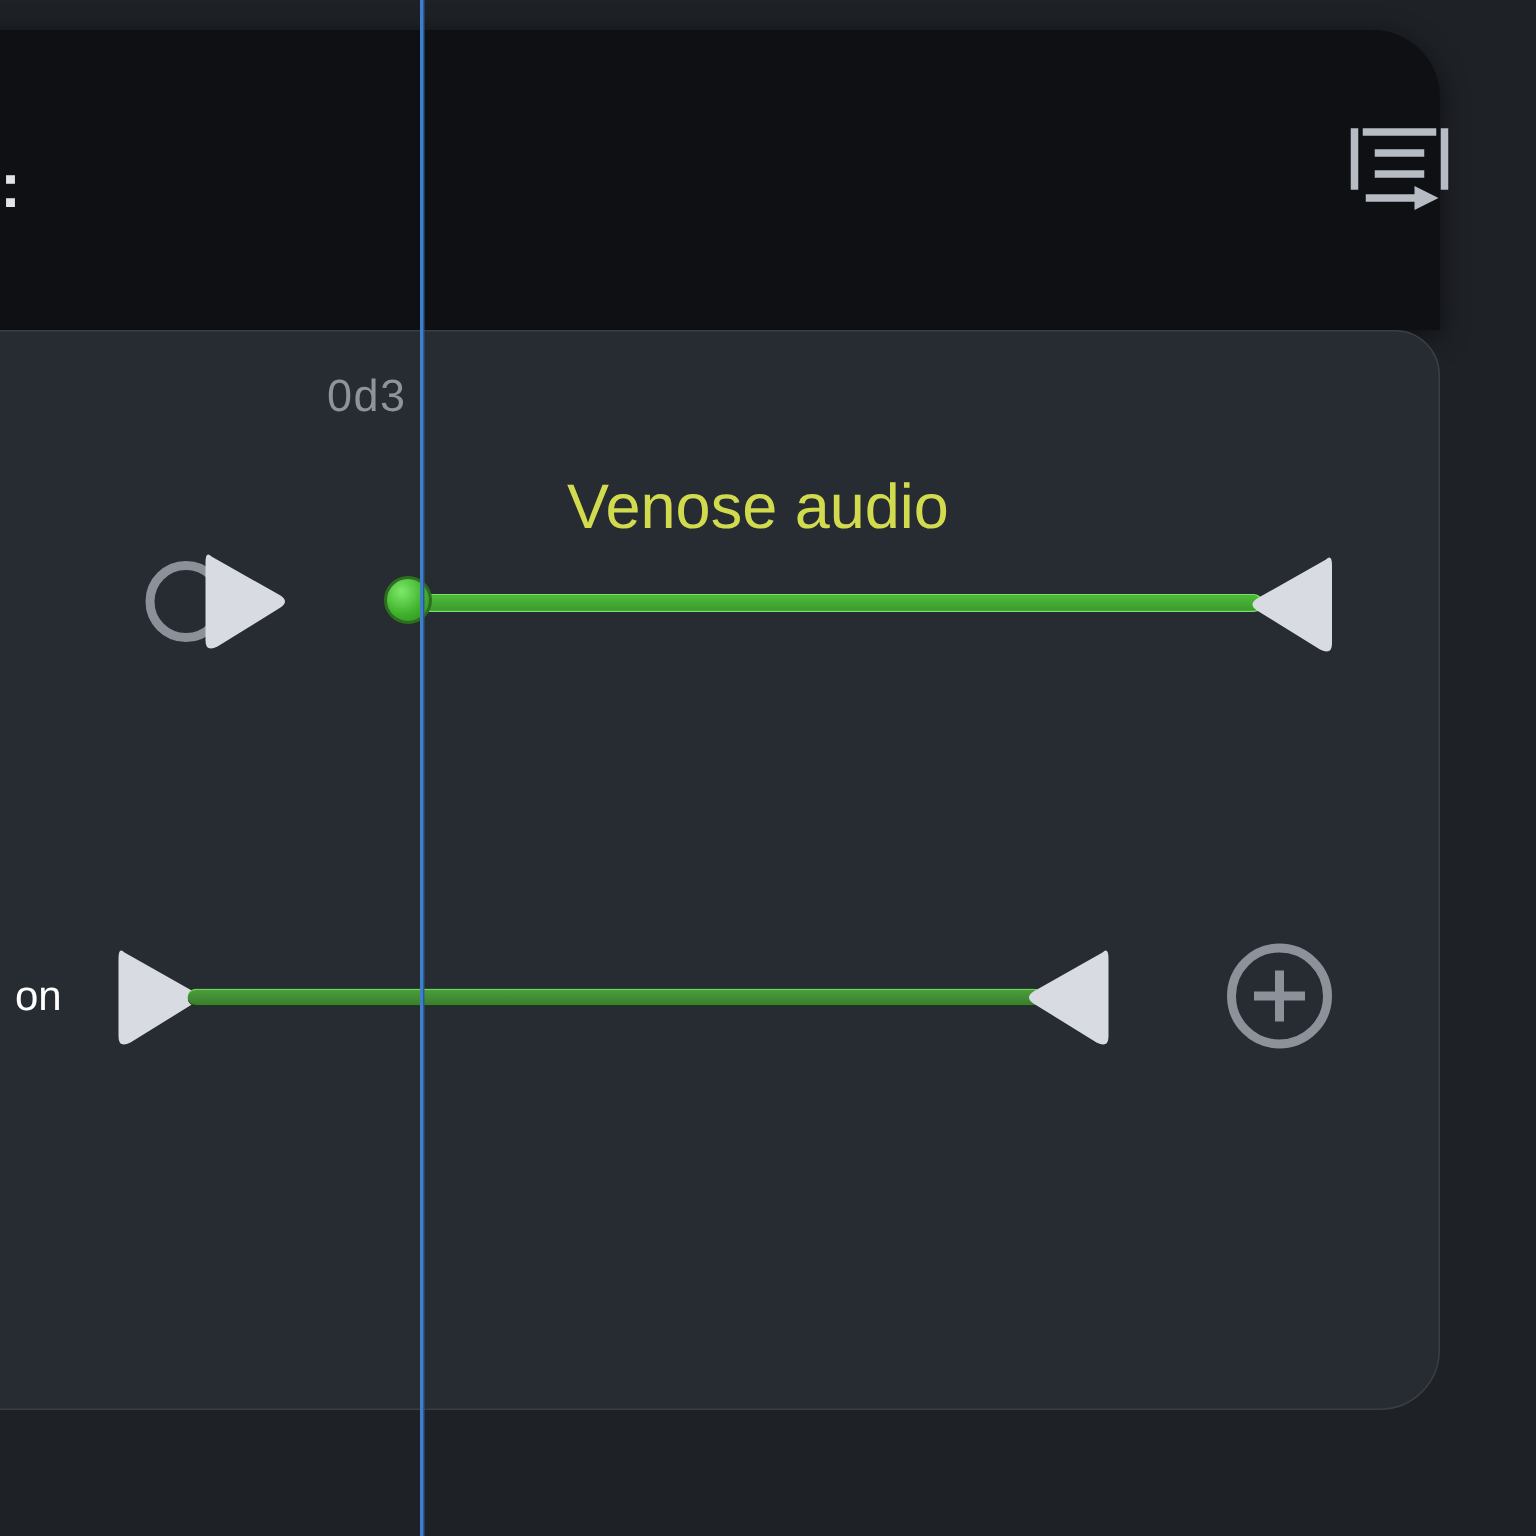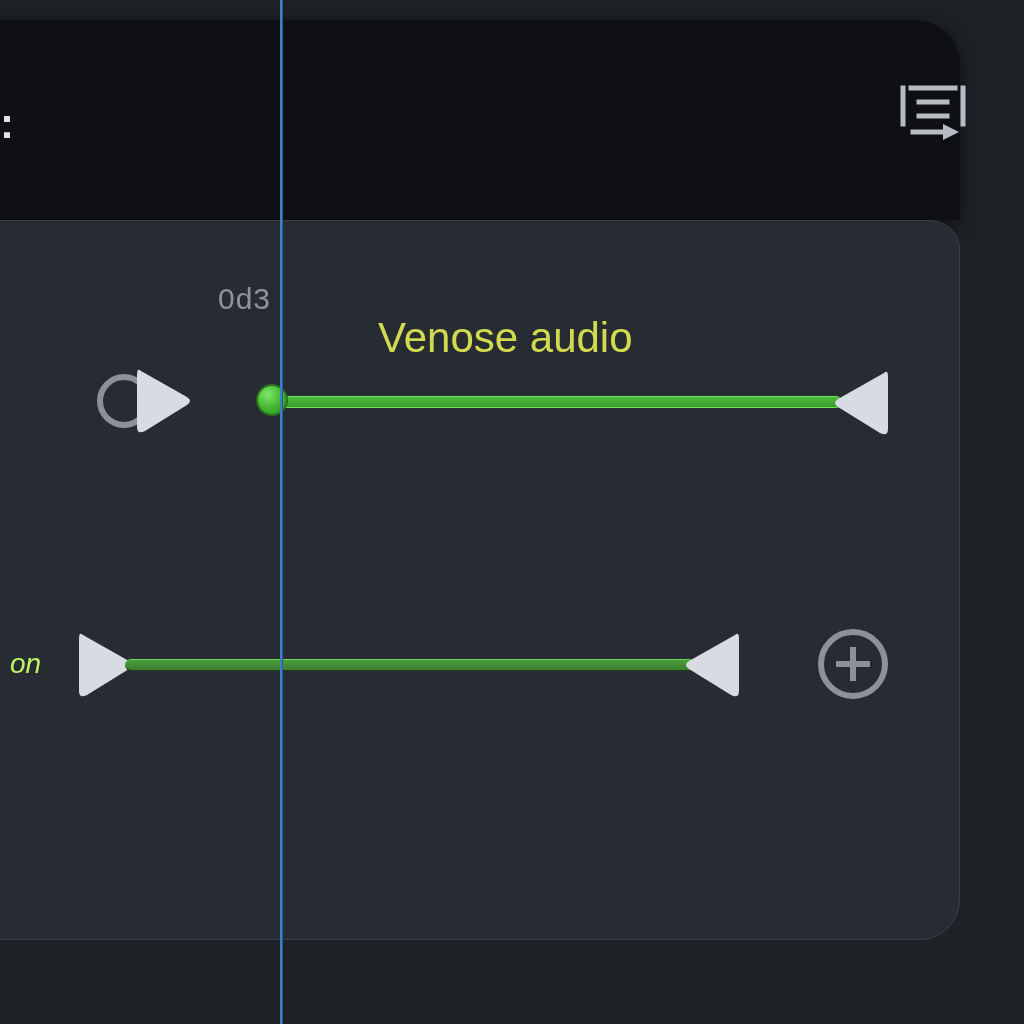--- a/index.html
+++ b/index.html
@@ -65,21 +65,20 @@
   }
 
   
   .timecode {
     position: absolute;
     left: 218px;
     top: 248px;
     color: #8f949c;
     font-size: 30px;
     letter-spacing: 1px;
-    margin-top: 34px;
   }
 
   
   .clip-label {
     position: absolute;
     left: 378px;
     top: 314px;
     color: #d2db4e;
     font-size: 42px;
   }
@@ -137,23 +136,22 @@
     border-bottom:1px solid #1e3a17;
     border-radius: 6px;
   }
   .t2-right-tri { left: 683px; top: 629px; transform: scaleX(-1); }
 
   
   .on-label {
     position: absolute;
     left: 10px;
     top: 648px;
-    color: #bef264;
+    color: #ffffff;
     font-size: 28px;
-    font-style: italic;
   }
 
   
   .add-btn {
     position: absolute;
     left: 818px;
     top: 629px;
     width: 70px; height: 70px;
     border: 6px solid #8d9199;
     border-radius: 50%;

